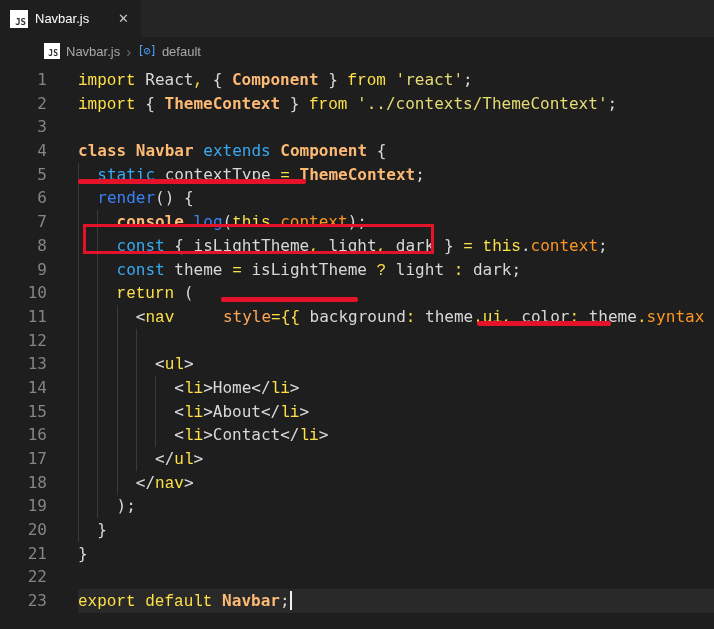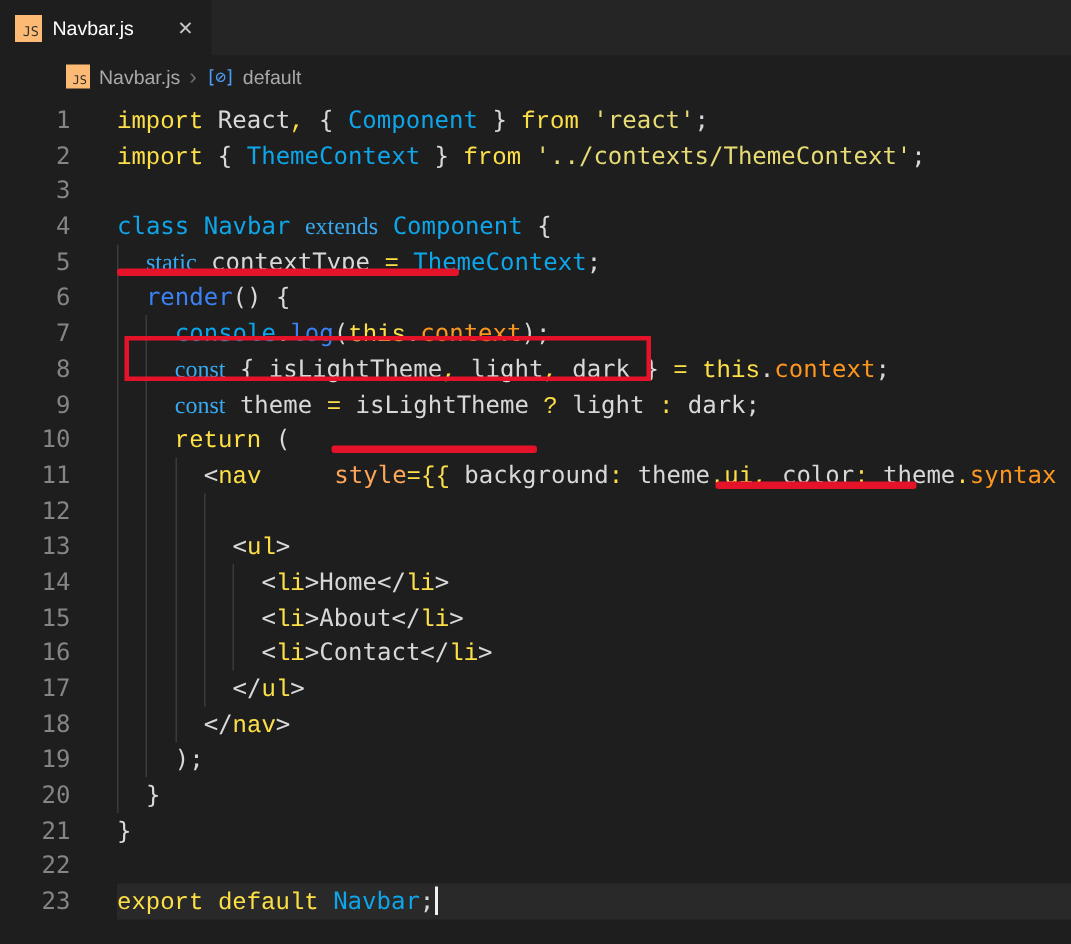--- a/index.html
+++ b/index.html
@@ -16,22 +16,22 @@
   .tab {
     width:141px; background:#1e1e1e; display:flex; align-items:center;
     padding:0 10px; gap:7px; cursor:pointer;
   }
   .tab-label { color:#ffffff; font-size:13px; }
   .tab-close {
     margin-left:auto; color:#c5c5c5; font-size:13px; line-height:13px;
     padding:2px; cursor:pointer;
   }
   .js-badge {
-    width:18px; height:18px; background:#fdba74; color:#32302c;
-    font-family:"DejaVu Sans Mono",monospace; font-weight:normal; font-size:9px;
+    width:18px; height:18px; background:#ffffff; color:#32302c;
+    font-family:"DejaVu Sans Mono",monospace; font-weight:bold; font-size:9px;
     display:flex; align-items:flex-end; justify-content:flex-end;
     padding:1px 2px; flex:none;
   }
   .js-badge.small { width:16px; height:16px; font-size:8px; }
   
   .breadcrumbs {
     height:28px; display:flex; align-items:center; gap:6px;
     padding-left:44px; background:#1e1e1e;
   }
   .crumb { color:#a9a9a9; font-size:13px; cursor:pointer; }
@@ -49,22 +49,22 @@
   .code-row { display:flex; height:23.7px; }
   .ln {
     width:47px; flex:none; text-align:right; color:#858585; user-select:none;
   }
   .lc {
     flex:1; margin-left:31px; white-space:pre; color:#d8d8d8;
     position:relative; min-height:23.7px;
   }
   .code-row.current .lc { background:#292929; }
   .tok-kw  { color:#fde047;font-family:Liberation Mono, monospace; }
-  .tok-grn { color:#0ea5e9; }
-  .tok-cyn { color:#38a9f0;font-family:Liberation Serif, serif; }
+  .tok-grn { color:#fdba74;font-weight:bold; }
+  .tok-cyn { color:#38a9f0; }
   .tok-fn  { color:#3b82f6; }
   .tok-org { color:#fd971f; }
   .tok-att { color:#ffa759;margin-left:39px; }
   .tok-str { color:#e6db74; }
   .tok-txt { color:#d8d8d8; }
   .indent-guide {
     position:absolute; width:1px; background:#3b3b3b; z-index:0;
   }
   .cursor {
     position:absolute; top:2px; width:2px; height:19px; background:#f0f0f0;

